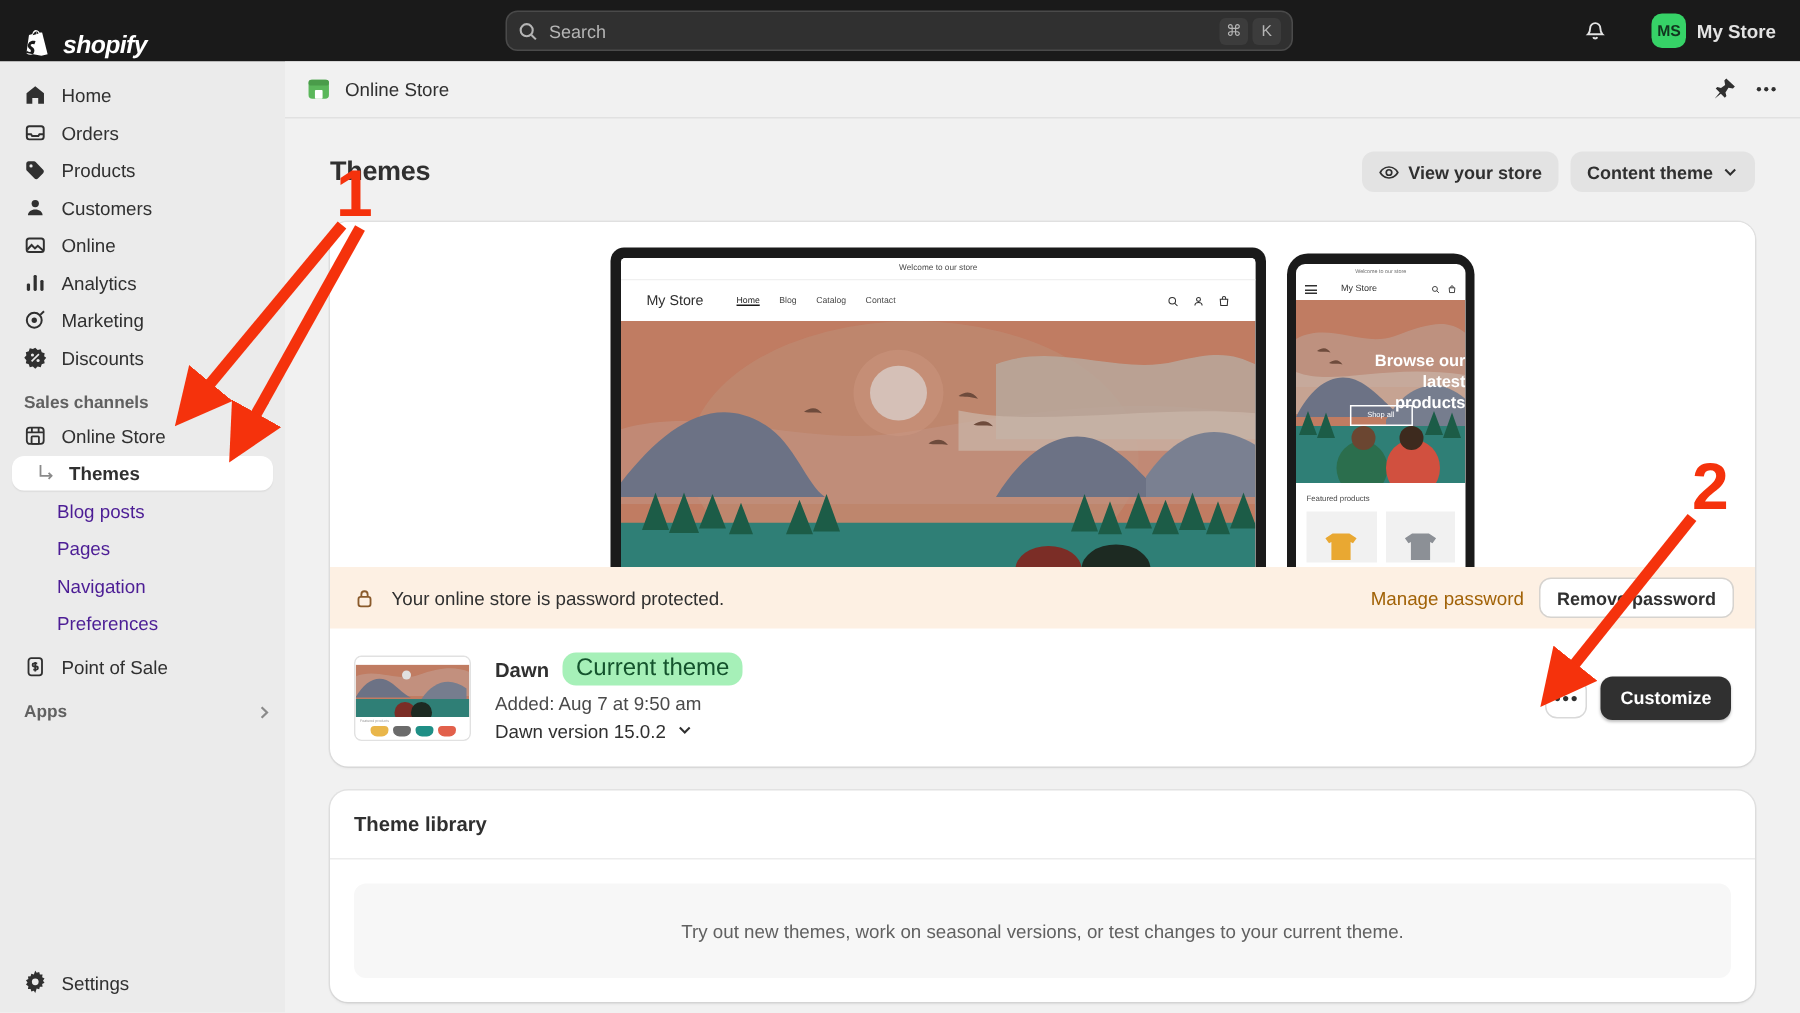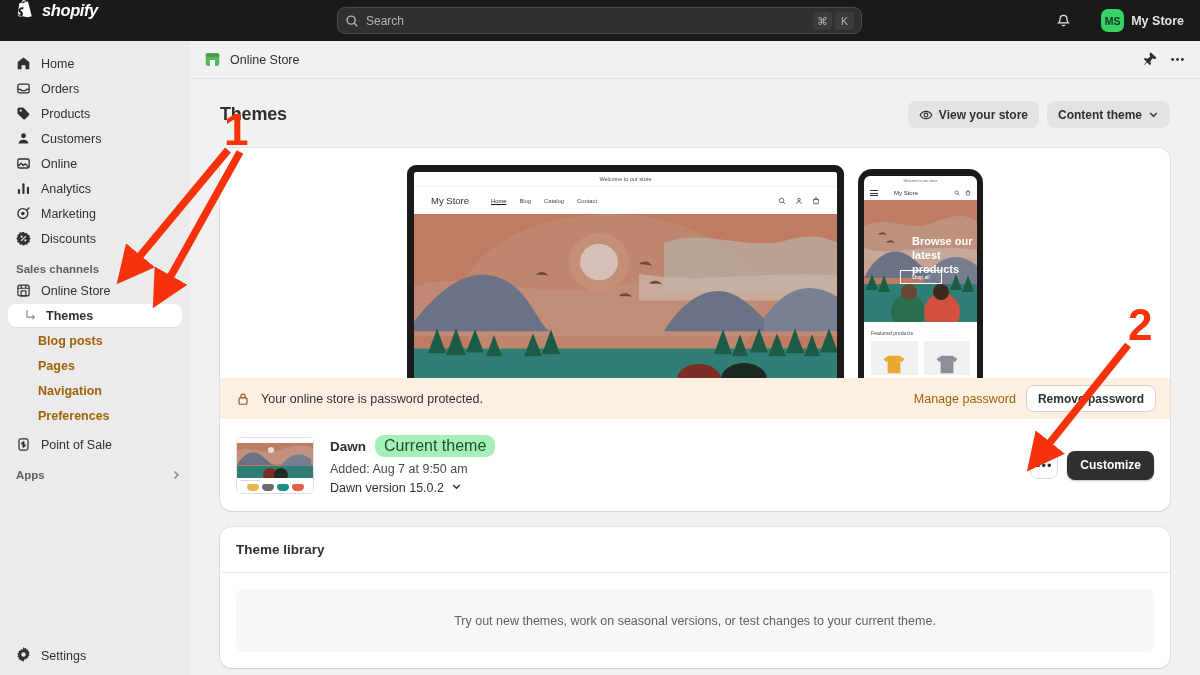--- a/index.html
+++ b/index.html
@@ -7,21 +7,21 @@
     width: 1200px; height: 675px;
     font-family: "Liberation Sans", sans-serif;
     background: #f1f1f1;
     overflow: hidden;
   }
   #root { position: relative; width: 1200px; height: 675px; }
 
   
   .topbar {
     position: absolute; top: 0; left: 0; width: 1200px; height: 41px;
-    background: #1a1a1a; display: flex; align-items: flex-start;
+    background: #1a1a1a; display: flex; align-items: flex-end;
   }
   .brand { display: flex; align-items: center; gap: 7px; margin-left: 16px; }
   .brand-logo { width: 19px; height: 21px; }
   .brand-word {
     color: #fff; font-size: 16.5px; font-weight: bold; font-style: italic;
     letter-spacing: -0.4px;
   }
   .searchwrap {
     position: absolute; left: 337px; top: 7px; width: 525px; height: 27px;
     background: #303030; border: 1px solid #4a4a4a; border-radius: 8px;
@@ -57,21 +57,21 @@
     padding-left: 8px; border-radius: 8px; color: #303030; font-size: 12.5px;
     gap: 10px; position: relative;
   }
   .nav-item .ico { width: 15px; height: 15px; flex: 0 0 15px; display: flex; align-items: center; justify-content: center; }
   .sec-head {
     display: flex; align-items: center; justify-content: space-between;
     margin: 13px 8px 4px 16px; color: #616161; font-size: 11.5px; font-weight: 600;
   }
   .sub-item {
     display: flex; align-items: center; height: 23px; margin: 0 8px 2px 8px;
-    padding-left: 30px; border-radius: 8px; color: #a16207; font-size: 12.5px; font-weight: bold;
+    padding-left: 30px; border-radius: 8px; color: #4c1d95; font-size: 12.5px;
   }
   .sub-item.active { background: #fff; color: #303030; font-weight: 600; padding-left: 8px; box-shadow: 0 1px 1px rgba(0,0,0,.06); }
   .elbow { width: 14px; height: 14px; flex: 0 0 14px; margin-right: 8px; margin-left: 8px; }
   .settings-row {
     position: absolute; bottom: 8px; left: 8px; right: 8px;
     display: flex; align-items: center; gap: 10px; height: 23px;
     padding-left: 8px; color: #303030; font-size: 12.5px; border-radius: 8px;
   }
   .chev-r { width: 12px; height: 12px; }
 
@@ -134,21 +134,21 @@
   .dev-mscreen { width: 100%; height: 100%; background: #fff; border-radius: 6px 6px 0 0; overflow: hidden; position: relative; }
   .m-ann { height: 10px; display: flex; align-items: center; justify-content: center; font-size: 3.6px; color: #6b6b6b; }
   .m-header { height: 14px; display: flex; align-items: center; padding: 0 6px; }
   .m-burger { display: flex; flex-direction: column; gap: 1.5px; }
   .m-burger i { display: block; width: 8px; height: 1px; background: #303030; }
   .m-name { font-size: 6px; color: #303030; margin-left: 16px; }
   .m-icons { margin-left: auto; display: flex; gap: 5px; }
   .m-icons svg { width: 6px; height: 6px; }
   .m-hero { height: 122px; position: relative; overflow: hidden; }
   .m-hero-text {
-    position: absolute; left: 0; right: 0; top: 34px; text-align: left;
+    position: absolute; left: 0; right: 0; top: 34px; text-align: right;
     color: #fff; font-size: 11px; font-weight: 600; line-height: 14px; z-index: 5; padding-left: 48px;
   }
   .m-shopbtn {
     position: absolute; left: 50%; transform: translateX(-50%); top: 70px;
     border: 1px solid #fff; color: #fff; font-size: 5px; padding: 3px 11px; z-index: 5;
   }
   .m-feat { padding: 8px 7px 0 7px; font-size: 5.2px; color: #4a4a4a; }
   .m-prods { display: flex; gap: 6px; padding: 5px 7px 0 7px; }
   .m-prod { flex: 1; height: 34px; background: #f1f1f1; display: flex; align-items: flex-end; justify-content: center; }
 

